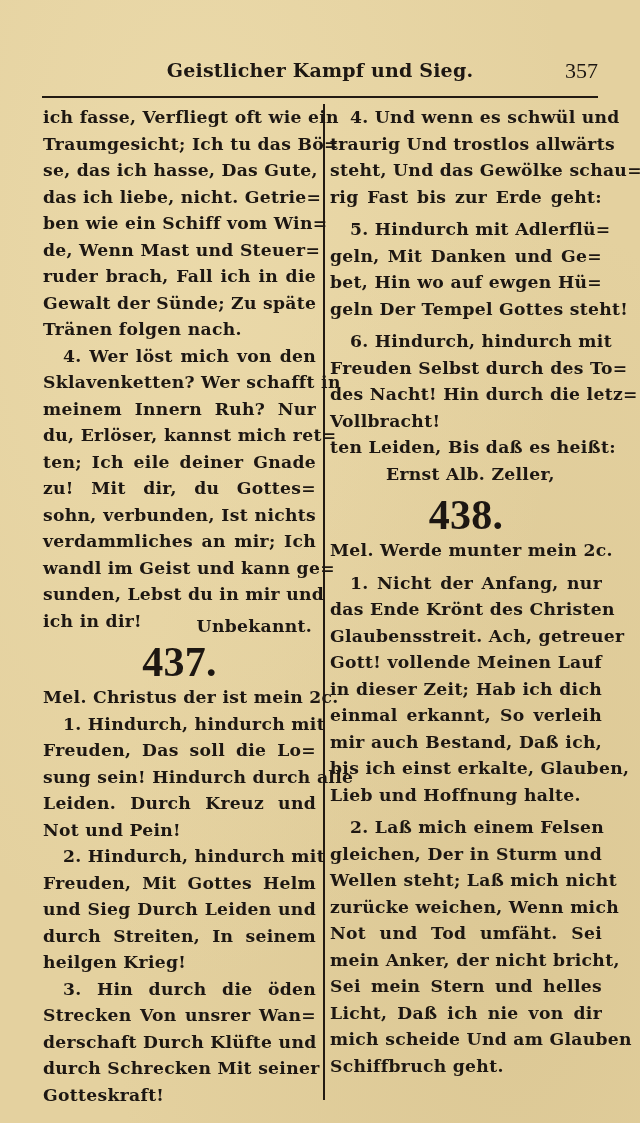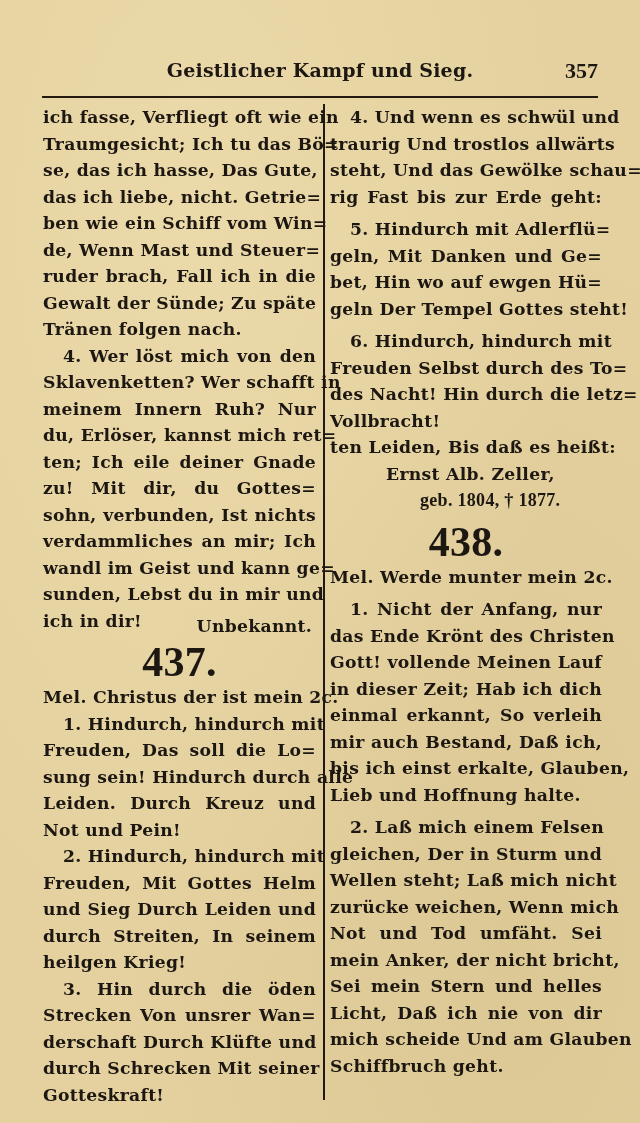--- a/index.html
+++ b/index.html
@@ -38,21 +38,21 @@
       font-weight: bold;
       letter-spacing: 0.2px;
       top: 3px;
     }
     .page-number {
       position: absolute;
       right: 0;
       top: 2px;
       font-family: "Liberation Serif", serif;
       font-size: 22px;
-      font-weight: bold;
+      font-weight: normal;
     }
     .head-rule {
       position: absolute;
       left: 26px;
       width: 556px;
       top: 96px;
       height: 0;
       border-top: 2px solid #221a12;
     }
     .column-rule {
@@ -190,30 +190,30 @@
     <div class="gap-s"></div>
     <div>
       <span class="line indent">6. Hindurch, hindurch mit</span>
       <span class="line">Freuden Selbst durch des To=</span>
       <span class="line">des Nacht! Hin durch die letz=</span>
       <span class="line last">Vollbracht!</span>
       <span class="line">ten Leiden, Bis daß es heißt:</span>
     </div>
     <div>
       <span class="attrib mid">Ernst Alb. Zeller,</span>
-      <span class="attrib mid2">geb. 1804, † 1877.</span>
     </div>
 
     <div class="hymn-number">438.</div>
     <span class="melody">Mel. Werde munter mein 2c.</span>
     <div class="gap-s"></div>
 
     <div>
       <span class="line indent">1. Nicht der Anfang, nur</span>
       <span class="line">das Ende Krönt des Christen</span>
+      <span class="line">Glaubensstreit. Ach, getreuer</span>
       <span class="line">Gott! vollende Meinen Lauf</span>
       <span class="line">in dieser Zeit; Hab ich dich</span>
       <span class="line">einmal erkannt, So verleih</span>
       <span class="line">mir auch Bestand, Daß ich,</span>
       <span class="line">bis ich einst erkalte, Glauben,</span>
       <span class="line last">Lieb und Hoffnung halte.</span>
     </div>
     <div class="gap-s"></div>
     <div>
       <span class="line indent">2. Laß mich einem Felsen</span>

